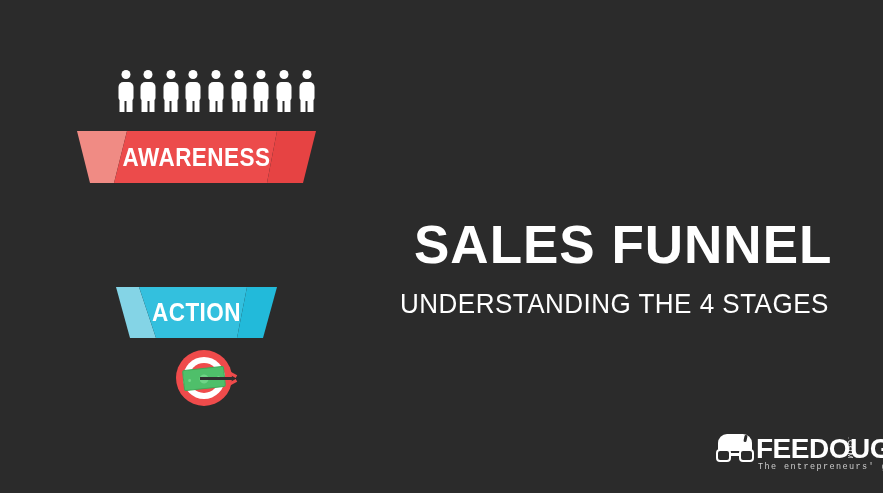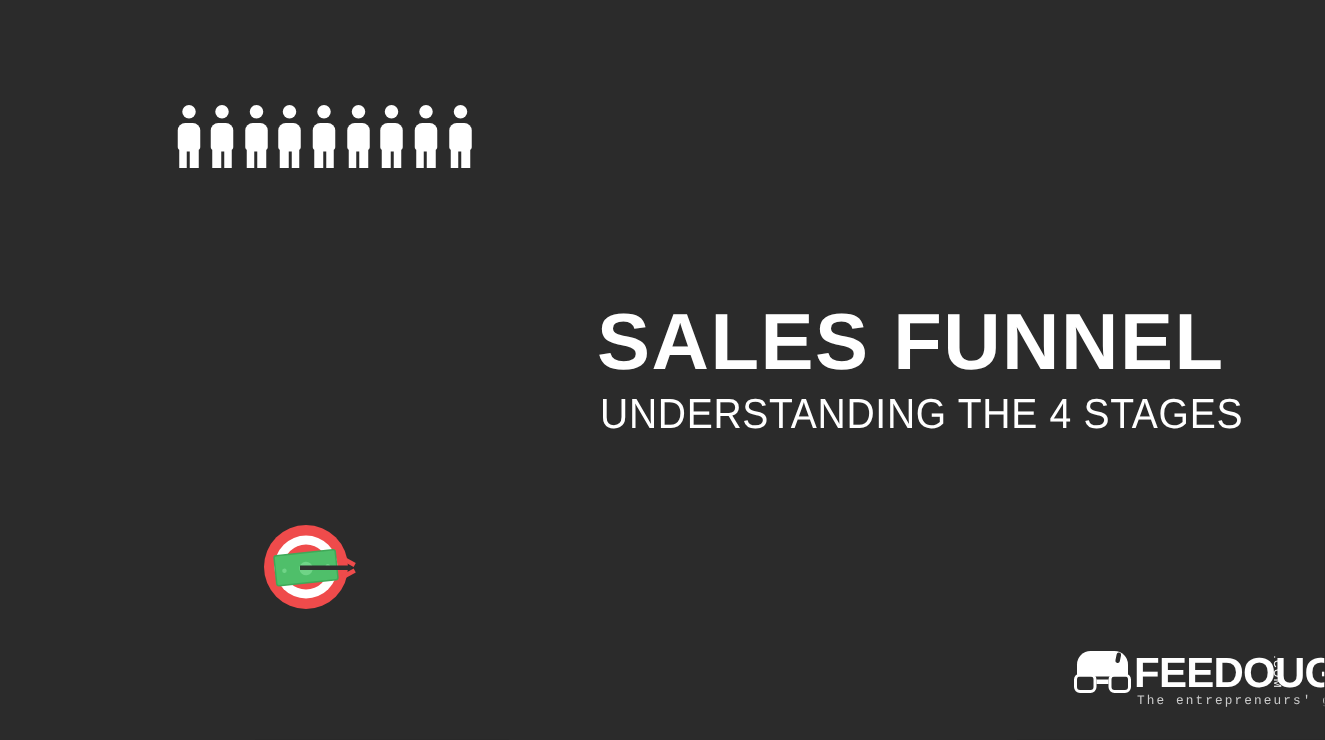--- a/index.html
+++ b/index.html
@@ -205,21 +205,21 @@
     top: 202px;
     width: 430px;
   }
   #main-title {
     color: #ffffff;
     font-family: "Liberation Sans", sans-serif;
     font-weight: bold;
     font-size: 53px;
     line-height: 54px;
     letter-spacing: 1px;
-    margin: 0;
+    margin: 16px;
     white-space: nowrap;
   }
   #sub-title {
     color: #ffffff;
     font-family: "Liberation Sans Narrow", "Liberation Sans", sans-serif;
     font-weight: normal;
     font-size: 28px;
     line-height: 32px;
     letter-spacing: 0.5px;
     margin: 4px 0 0 2px;
@@ -360,23 +360,39 @@
       </div>
     <div class="person">
         <span class="head"></span>
         <span class="body"></span>
         <span class="legs"></span>
       </div>
   </div>
 
   <div id="funnel">
 
-
-
-
+    <div class="band" id="band-0">
+      <svg class="shape" viewBox="0 0 239 52" preserveAspectRatio="none">
+        <polygon points="0,0 50,0 37,52 13,52" fill="#f08b84"></polygon>
+        <polygon points="50,0 200,0 190,52 37,52" fill="#ec4b4b"></polygon>
+        <polygon points="200,0 239,0 226,52 190,52" fill="#e64343"></polygon>
+      </svg>
+      <div class="lbl">AWARENESS</div>
+    </div>
+
+
+
+    <div class="band" id="band-3">
+      <svg class="shape" viewBox="0 0 239 51" preserveAspectRatio="none">
+        <polygon points="39,0 62,0 79,51 53,51" fill="#84d4e6"></polygon>
+        <polygon points="62,0 170,0 160,51 79,51" fill="#33c0de"></polygon>
+        <polygon points="170,0 200,0 186,51 160,51" fill="#22bada"></polygon>
+      </svg>
+      <div class="lbl">ACTION</div>
+    </div>
 
   </div>
 
   <div id="target">
     <span class="ring-outer"></span>
     <span class="ring-white"></span>
     <span class="ring-inner"></span>
     <span class="ring-core"></span>
     <span class="bill">
       <span class="coin"></span>

